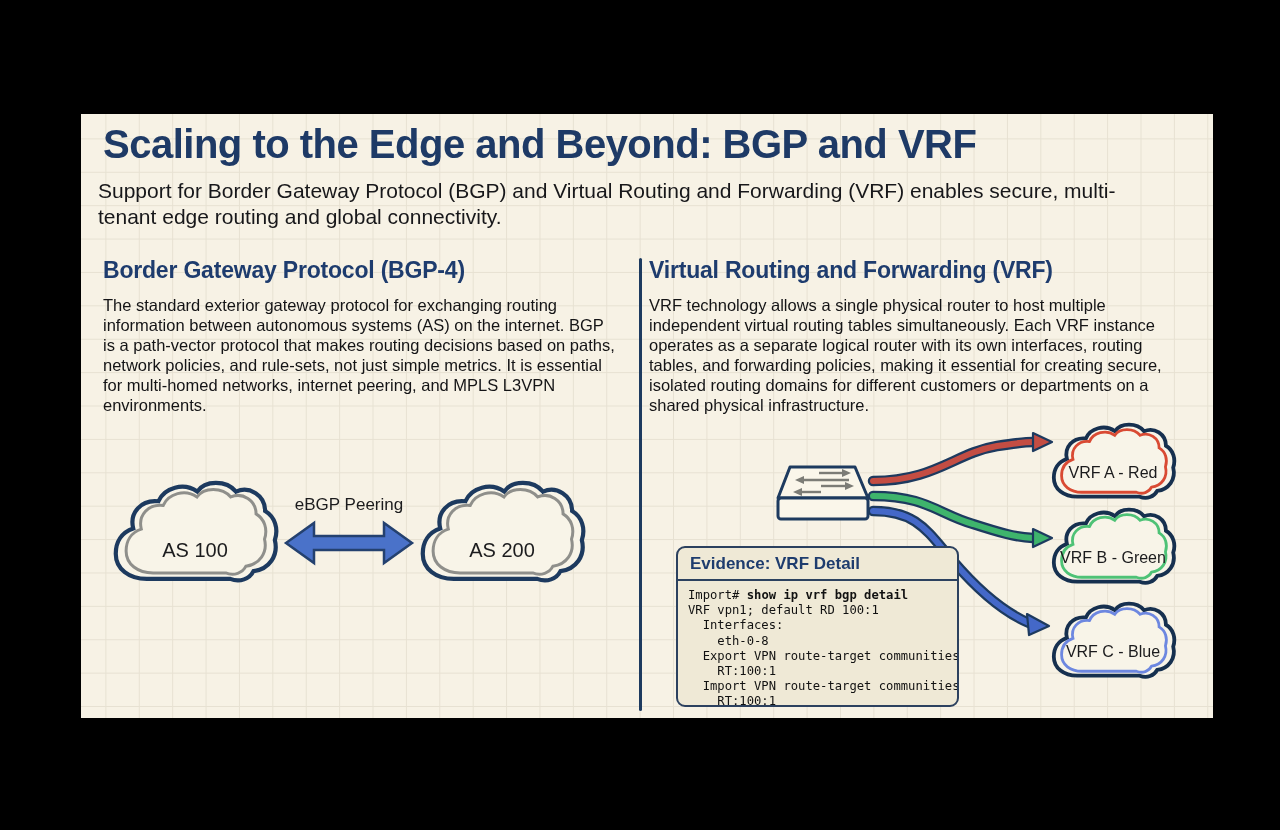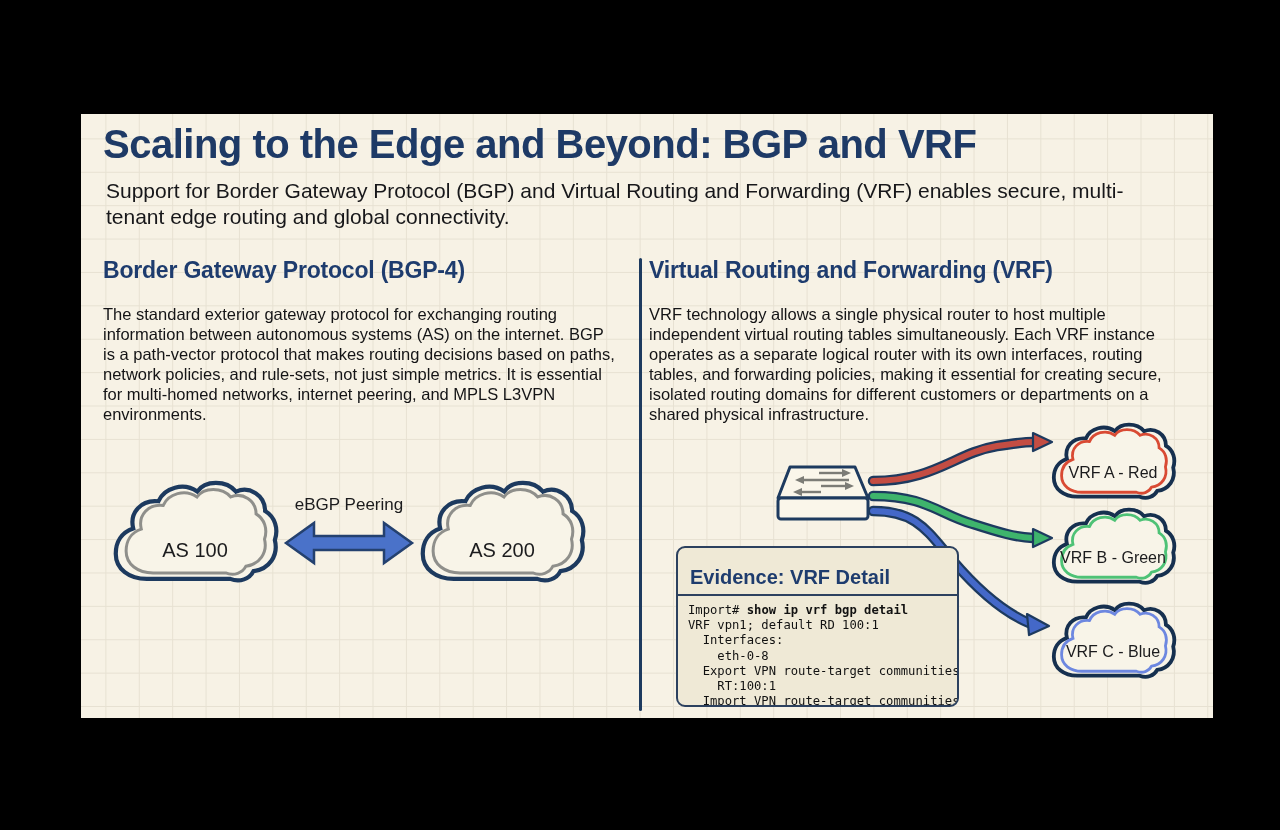--- a/index.html
+++ b/index.html
@@ -17,31 +17,31 @@
     background-size: 33.4px 33.4px;
     background-position: -9px -9px;
   }
 
   .page-title {
     position: absolute; left: 22px; top: 8px;
     font-size: 40px; font-weight: 700; letter-spacing: -0.5px;
     color: #1e3a66;
   }
   .page-subtitle {
-    position: absolute; left: 25px; top: 64px;
+    position: absolute; left: 17px; top: 64px;
     width: 1060px;
     font-size: 21px; line-height: 1.24; color: #17171a;
   }
 
   .col-heading {
     font-size: 23px; font-weight: 700; color: #1e3c6e;
     letter-spacing: -0.2px;
   }
   .col-body {
-    margin-top: 20px;
+    margin-top: 11px;
     font-size: 16.5px; line-height: 1.215; color: #141416;
   }
   .bgp-col { position: absolute; left: 22px; top: 143px; width: 515px; }
   .vrf-col { position: absolute; left: 568px; top: 143px; width: 527px; }
 
   .divider {
     position: absolute; left: 558px; top: 144px;
     width: 3px; height: 453px;
     background: #1d3a5f; border-radius: 2px;
   }
@@ -56,22 +56,22 @@
 
   .evidence-box {
     position: absolute; left: 595px; top: 432px;
     width: 283px; height: 161px;
     background: #efe9d6;
     border: 2.5px solid #2c415f;
     border-radius: 9px;
     overflow: hidden;
   }
   .evidence-header {
-    padding: 18px 12px 5px 12px;
-    font-size: 20px; font-weight: 700; color: #1e3c6e;
+    padding: 6px 12px 5px 12px;
+    font-size: 17px; font-weight: 700; color: #1e3c6e;
     border-bottom: 2px solid #2c415f;
   }
   .evidence-code {
     padding: 7px 10px;
     font-family: "DejaVu Sans Mono", monospace;
     font-size: 12.2px; line-height: 15.2px; color: #111;
   }
   .code-line { white-space: pre; }
   .code-bold { font-weight: 700; }
 </style>

